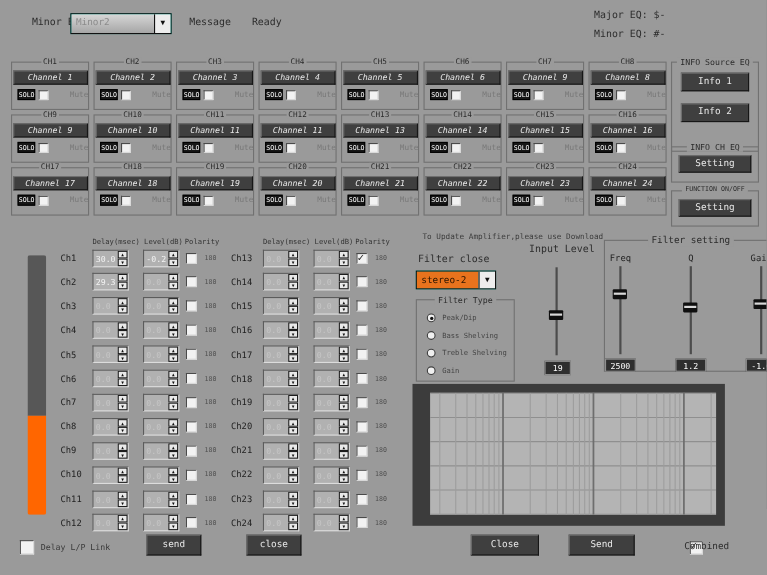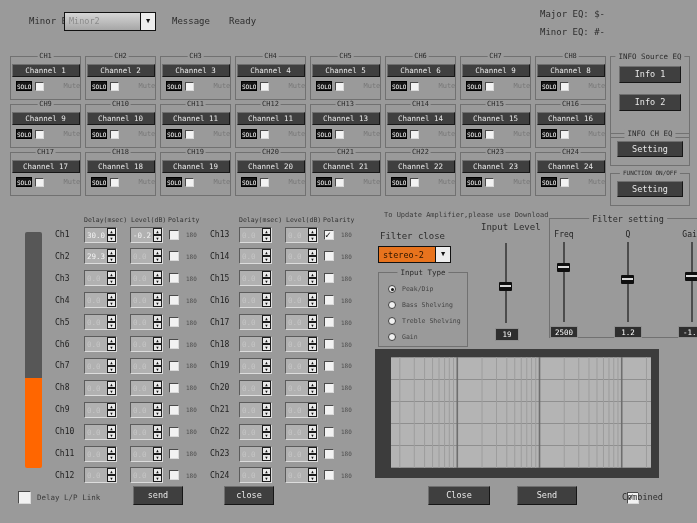--- a/index.html
+++ b/index.html
@@ -30,21 +30,21 @@
   
   #channel-grid {
     position:absolute; left:10px; top:56px; width:596px;
     display:grid; grid-template-columns:repeat(8,71px); grid-auto-rows:44px; gap:4px 4px;
   }
   .chbox { position:relative; border:1px solid #717171; padding-top:5px; }
   .chbox .gtitle {
     position:absolute; top:-5px; left:50%; transform:translateX(-50%);
     background:#9a9a9a; padding:0 2px; font-size:7px; color:#2b2b2b;
   }
-  .chname { width:68px; height:13px; line-height:12px; margin:2px auto 0; font-size:7.5px; }
+  .chname { width:68px; height:13px; line-height:12px; margin:2px auto 0; font-size:7.5px;font-style:italic; }
   .chrow { display:flex; align-items:center; gap:3px; padding:4px 0 0 5px; }
   .solo {
     display:inline-block; width:24px; height:10px; line-height:10px; font-size:6px;
     background:#161616; color:#fff; text-align:center; border:1px solid #000;
   }
   .mute-t { font-size:7px; color:#787878;margin-left:16px; }
 
   
   .cb {
     position:relative; display:inline-block; width:10px; height:10px; background:#f2f2f2;
@@ -868,21 +868,21 @@
 
   
   <span class="abs" style="left:384px;top:211px;font-size:7px;color:#3c3c3c;">To Update Amplifier,please use Download</span>
   <span class="abs lbl" style="left:380px;top:231px;">Filter close</span>
   <div class="dd dd-orange" style="left:378px;top:246px;width:73px;height:17px;">
     <span class="dd-text">stereo-2</span>
     <span class="dd-arrow" style="line-height:15px;">▼</span>
   </div>
 
   <div class="gbox" style="left:378px;top:272px;width:90px;height:75px;padding:8px 0 0 9px;">
-    <span class="gtitle">Input Type</span>
+    <span class="gtitle">Filter Type</span>
 
   <div class="frow">
       <span class="radio on"></span>
       <span class="flabel">Peak/Dip</span>
     </div>
       <div class="frow">
       <span class="radio"></span>
       <span class="flabel">Bass Shelving</span>
     </div>
       <div class="frow">

